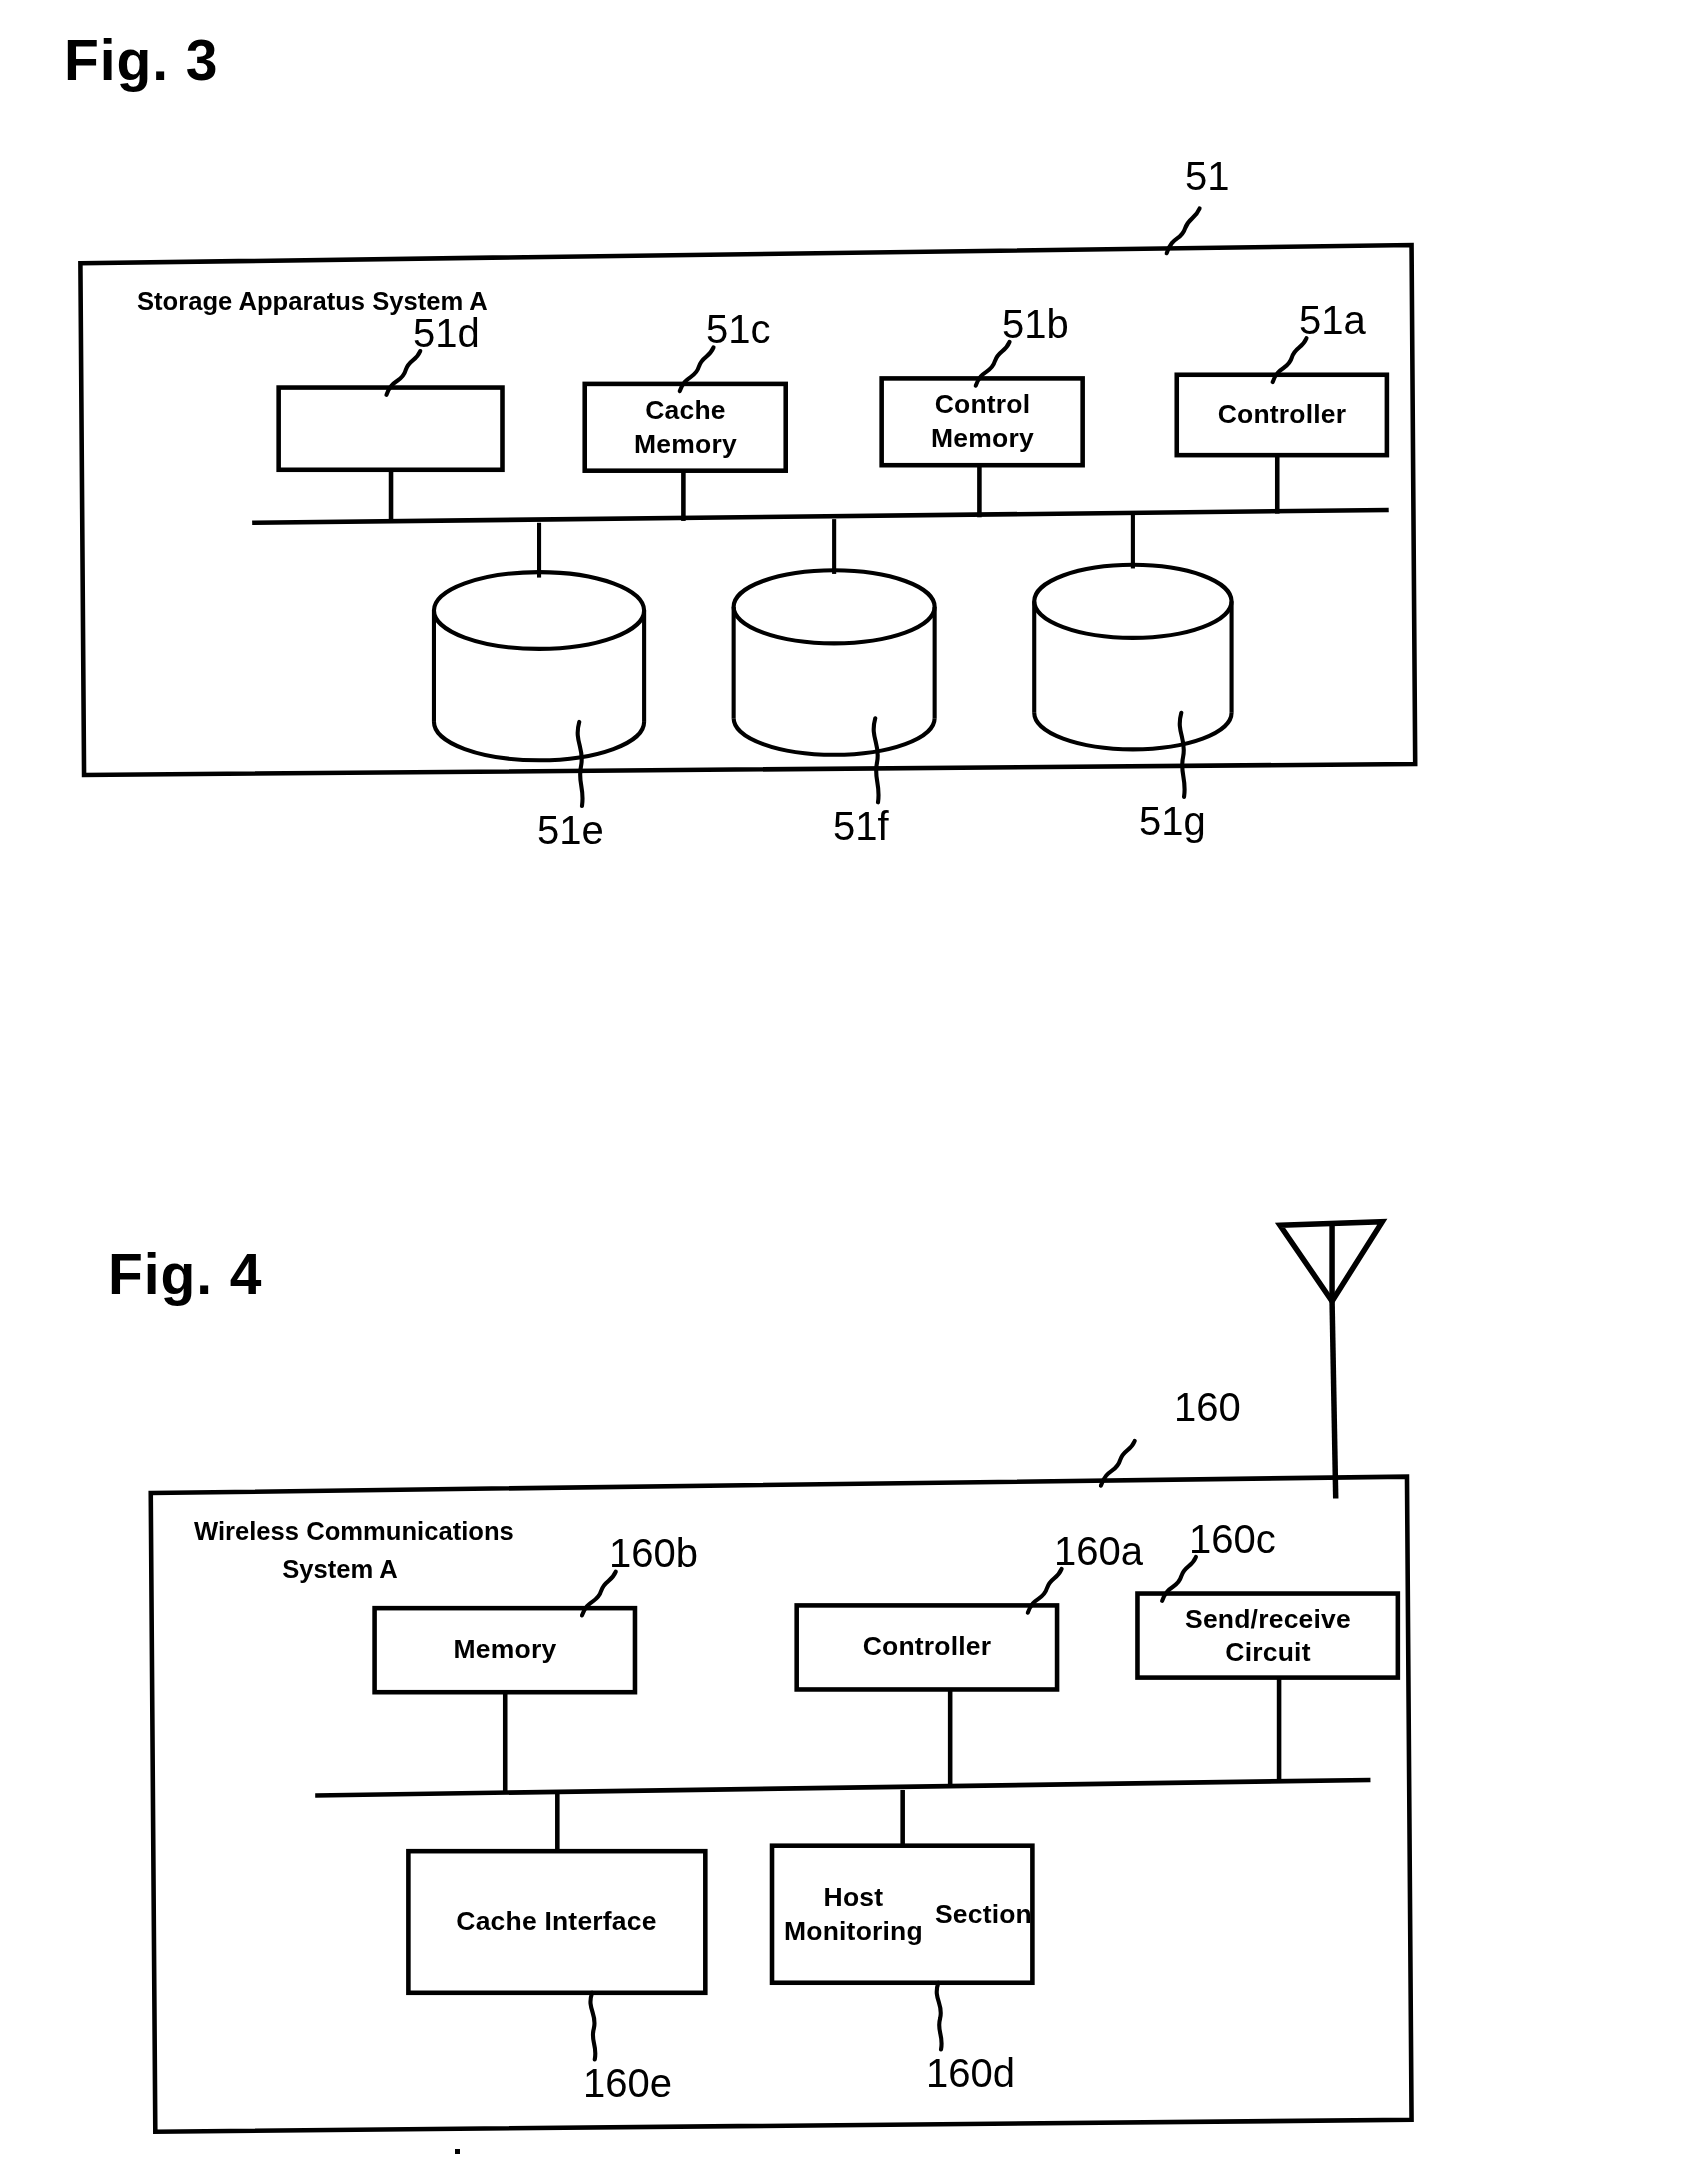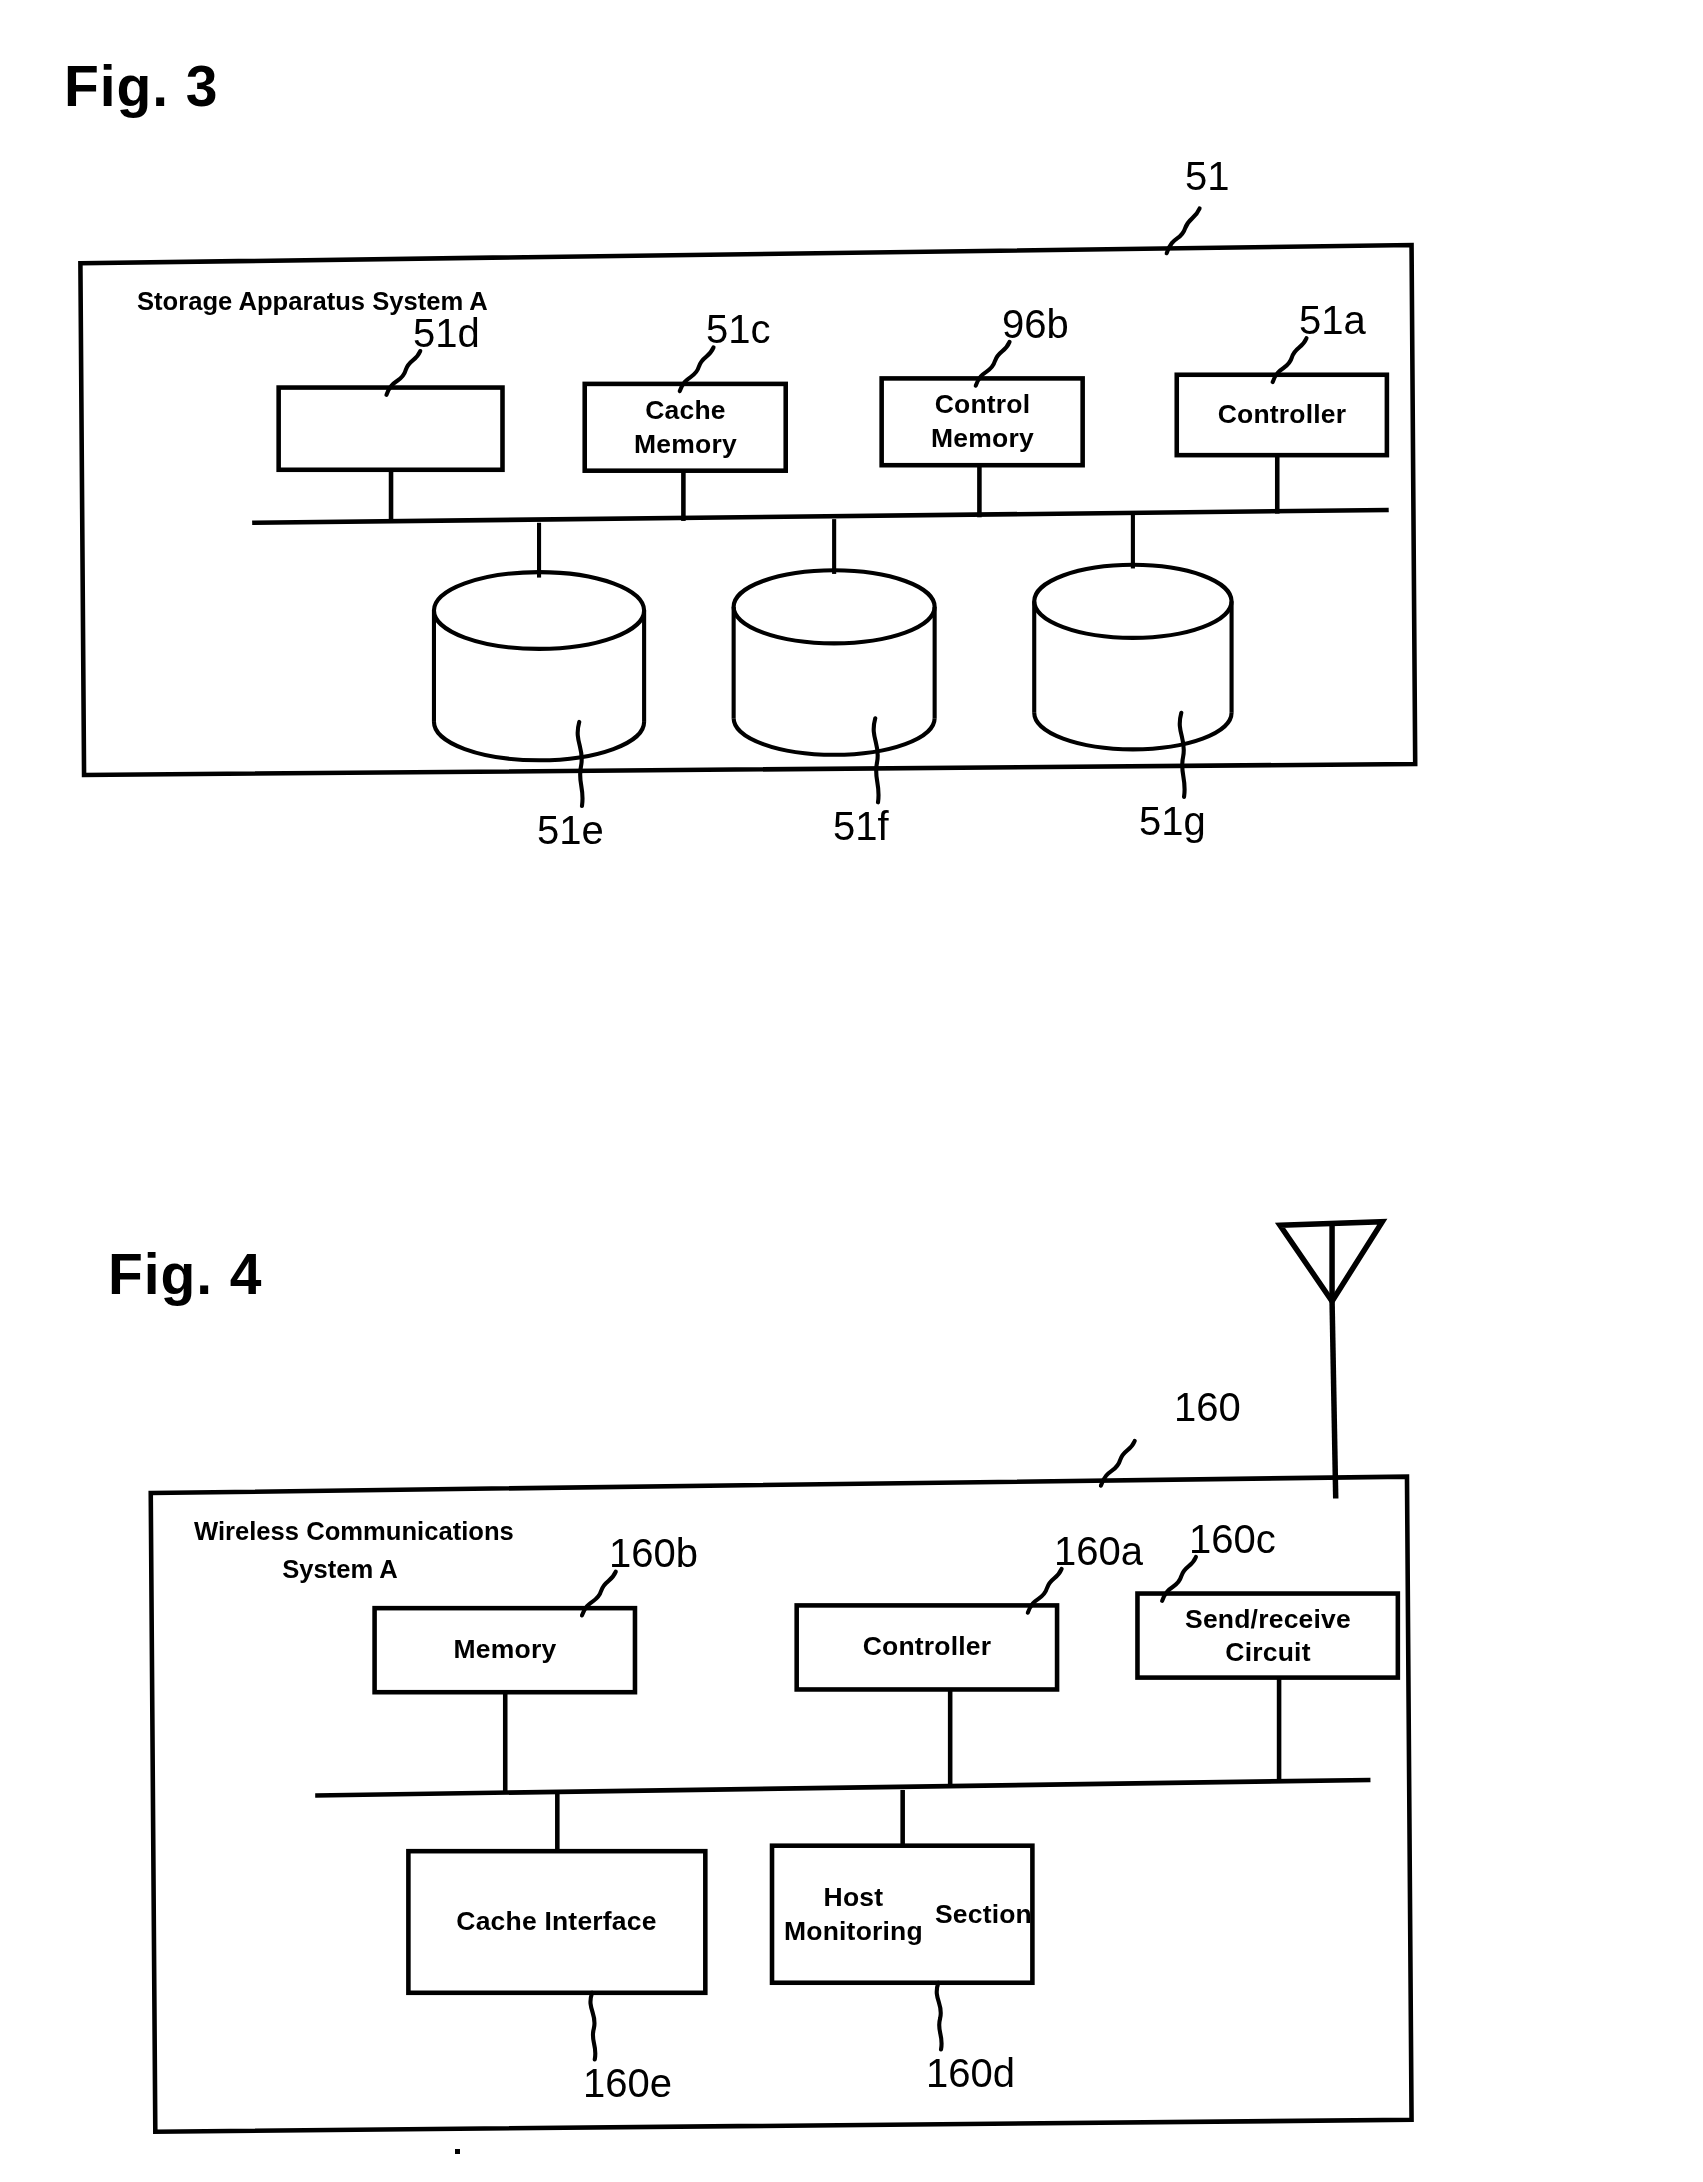--- a/index.html
+++ b/index.html
@@ -19,21 +19,21 @@
     position: absolute;
     inset: 0;
   }
   .fig-title {
     position: absolute;
     font-weight: bold;
     font-size: 57px;
     letter-spacing: 0.9px;
     white-space: nowrap;
   }
-  #fig3-title { left: 64px; top: 27.4px; margin-top: 26px; }
+  #fig3-title { left: 64px; top: 27.4px; }
   #fig4-title { left: 108px; top: 1241px; }
 
   svg.layer {
     position: absolute;
     left: 0;
     top: 0;
     width: 1703px;
     height: 2183px;
     pointer-events: none;
   }
@@ -181,21 +181,21 @@
 
   <div class="boxtext" style="left:882px; top:378px; width:201px; height:87px; flex-direction:column;">
     <span>Control</span>
     <span>Memory</span>
   </div>
 
   <div class="boxtext" style="left:1177px; top:375px; width:210px; height:80px;">Controller</div>
 
   <div class="lbl ref" style="left:413px; top:311px;">51d</div>
   <div class="lbl ref" style="left:706px; top:307px;">51c</div>
-  <div class="lbl ref" style="left:1002px; top:302px;">96b</div>
+  <div class="lbl ref" style="left:1002px; top:302px;">51b</div>
   <div class="lbl ref" style="left:1299px; top:298px;">51a</div>
 
   <div class="lbl ref" style="left:537px; top:808px;">51e</div>
   <div class="lbl ref" style="left:833px; top:804px;">51f</div>
   <div class="lbl ref" style="left:1139px; top:799px;">51g</div>
 
   <div class="fig-title" id="fig4-title">Fig. 4</div>
 
   <div class="systemtitle" style="left:194px; top:1513px;">Wireless Communications</div>
   <div class="systemtitle" style="left:194px; top:1551px; width:292px; text-align:center;">System  A</div>

